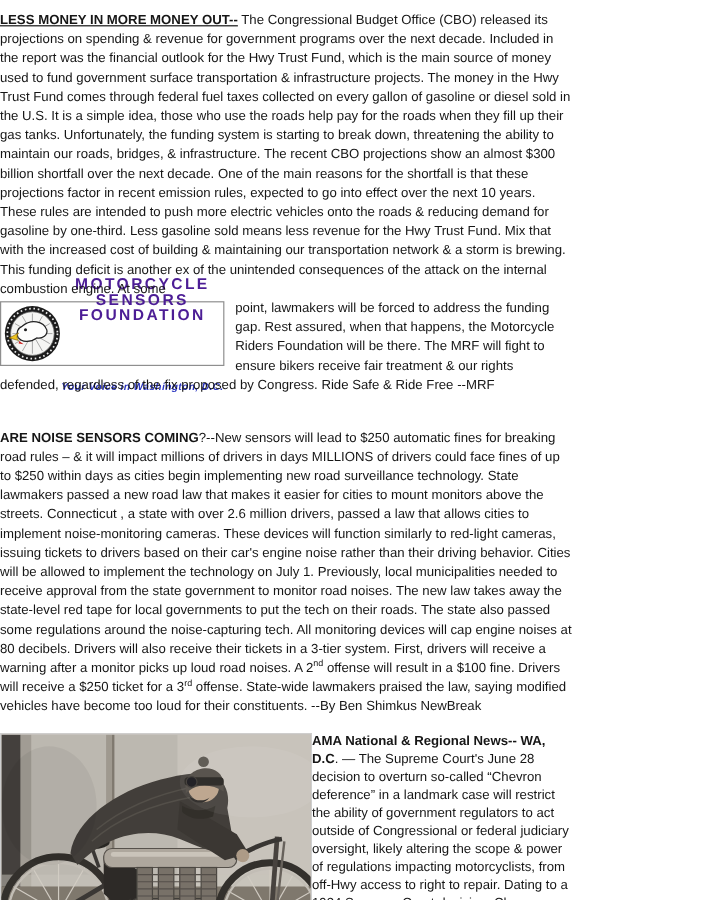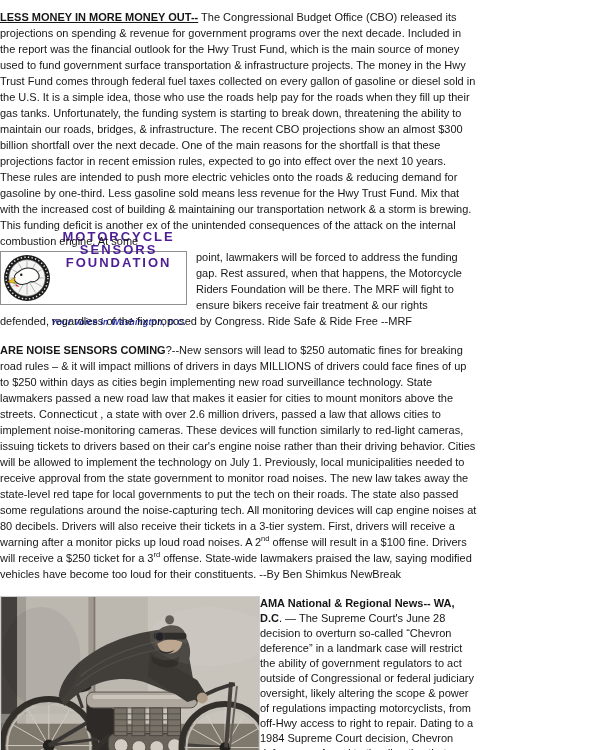--- a/index.html
+++ b/index.html
@@ -6,21 +6,21 @@
   body{
     width:607px;height:750px;overflow:hidden;background:#ffffff;
     font-family:"Liberation Sans", sans-serif;
     font-size:11px;line-height:16px;color:#161616;
   }
   .page{padding:9px 8px 0 0;box-sizing:border-box;width:486px;}
   p{margin:0;}
   .hbu{font-weight:bold;text-decoration:underline;}
   .b{font-weight:bold;}
   sup{font-size:7.5px;line-height:0;}
-  .mt13{margin-top:13px;}
+  .mt13{margin-top:28px;}
   .mt14{margin-top:14px;}
   .wrapblk::after{content:"";display:block;clear:both;}
   .logo-box{
     float:left;width:187px;height:54px;box-sizing:border-box;
     border:1px solid #8f8f8f;background:#fff;
     margin:2px 9px 2px 0;padding:2px 3px 2px 2px;
     display:flex;align-items:center;
   }
   .emblem{width:48px;height:48px;flex:0 0 auto;}
   .logo-text{flex:1;text-align:center;}

